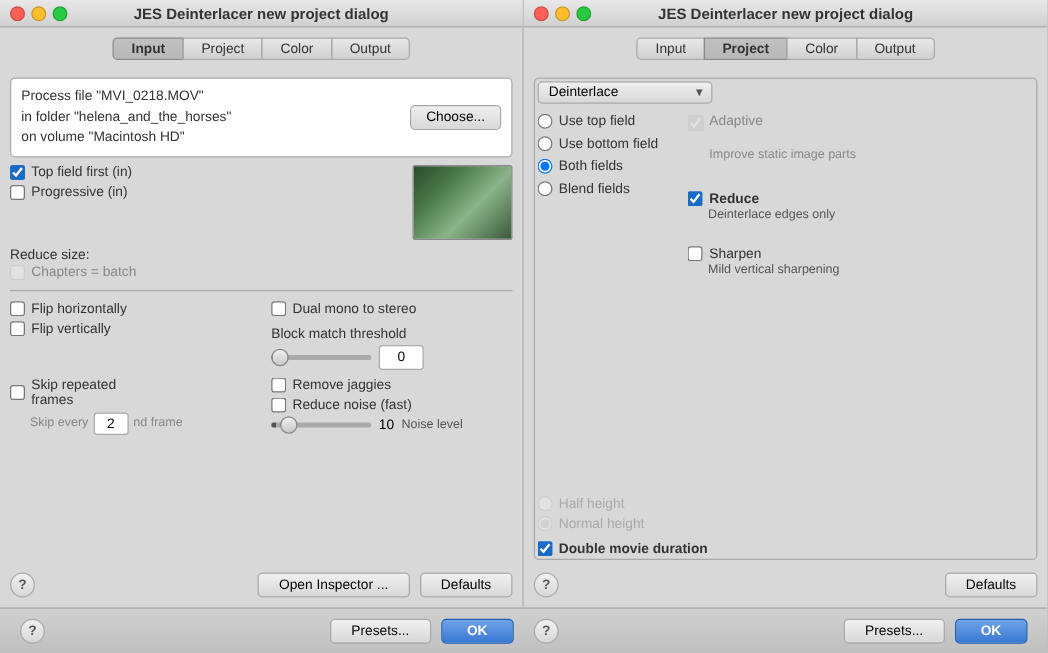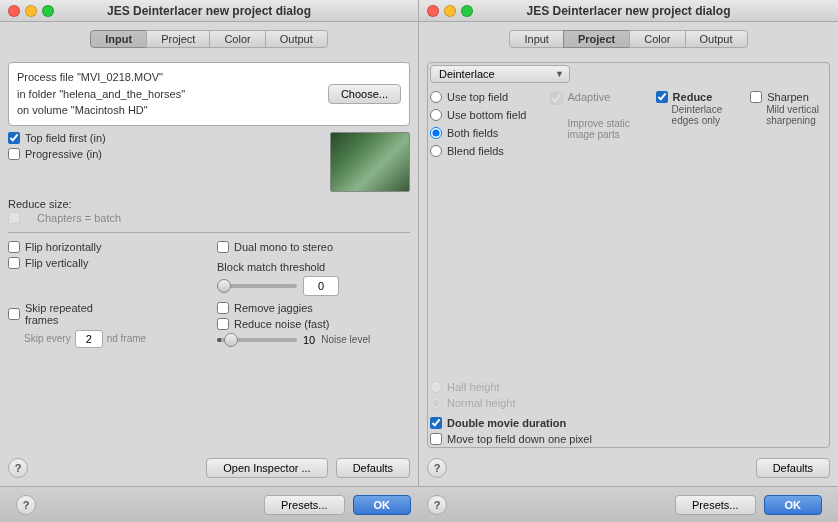--- a/index.html
+++ b/index.html
@@ -310,21 +310,21 @@
     }
 
     .radio-row input[type=radio] {
       width: 12px;
       height: 12px;
       margin: 0;
     }
 
     .right-options {
       display: flex;
-      flex-direction: row;
+      flex-direction: column;
       gap: 20px;
     }
 
     .adaptive-section {
       display: flex;
       align-items: flex-start;
       gap: 4px;
       margin-bottom: 4px;
     }
 
@@ -446,21 +446,21 @@
               <label>Progressive (in)</label>
             </div>
           </div>
           <div class="thumbnail"></div>
         </div>
 
         <div style="display:flex; flex-direction:column; gap:2px;">
           <div style="font-size:11px; color:#333;">Reduce size:</div>
           <div class="checkbox-row">
             <input type="checkbox" disabled="" style="opacity: 0.5;">
-            <label style="color:#888;margin-left:12px;">Chapters = batch</label>
+            <label style="color:#888;">Chapters = batch</label>
           </div>
         </div>
 
         <hr class="divider-line">
 
         <div class="dual-col">
           <div class="col-half">
             <div class="checkbox-row">
               <input type="checkbox" style="">
               <label>Flip horizontally</label>
@@ -615,24 +615,20 @@
             <div class="radio-row disabled-text">
               <input type="radio" name="heightOption" checked="" disabled="" style="opacity: 0.5;">
               <label style="color:#aaa;">Normal height</label>
             </div>
           </div>
 
           <div class="duration-section">
             <div class="checkbox-row">
               <input type="checkbox" checked="" class="checked-checkbox" style="">
               <label style="font-weight:bold;">Double movie duration</label>
-            </div>
-            <div class="checkbox-row">
-              <input type="checkbox" style="">
-              <label>Move top field down one pixel</label>
             </div>
           </div>
         </div>
 
         <div class="bottom-buttons">
           <div class="help-btn">?</div>
           <button class="action-btn">Defaults</button>
         </div>
       </div>
     </div>

